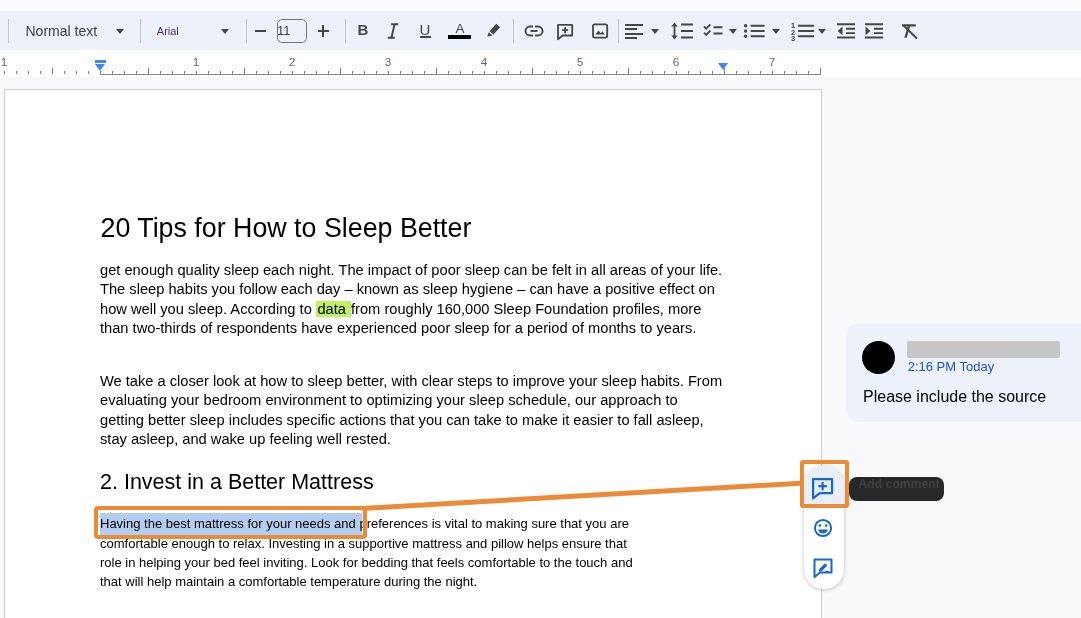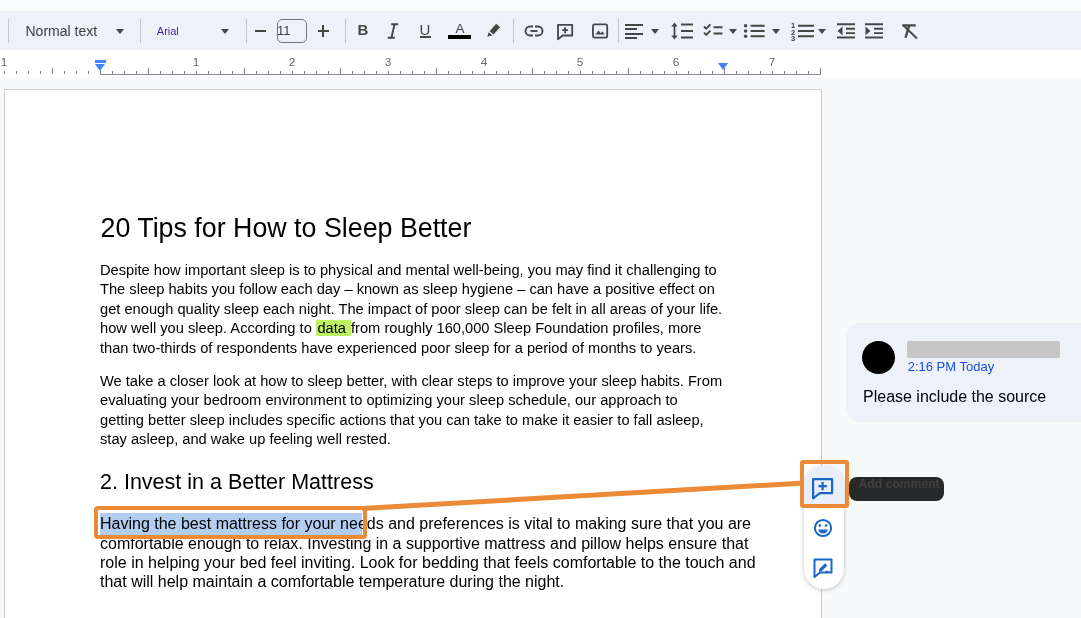--- a/index.html
+++ b/index.html
@@ -127,37 +127,36 @@
 <div class="a" style="left:94.5px;top:63.8px;width:0;height:0;border-left:5.5px solid transparent;border-right:5.5px solid transparent;border-top:7px solid #4285f4"></div>
 <div class="a" style="left:717.5px;top:62.7px;width:0;height:0;border-left:5.5px solid transparent;border-right:5.5px solid transparent;border-top:7.5px solid #4285f4"></div>
 
 <div class="a" style="left:4px;top:89px;width:818px;height:529px;background:#fff;border:1px solid #c9ccd1;border-bottom:none"></div>
 
 <div class="a" style="left:100px;top:512.8px;width:261.8px;height:22.8px;background:#b3cdf1"></div>
 
 <div class="a" style="left:100.5px;top:215.4px;font-size:26.8px;line-height:26.8px;color:#000;white-space:nowrap">20 Tips for How to Sleep Better</div>
 
 <div class="a" style="left:100px;top:261.0px;font-size:14.67px;line-height:19.37px;color:#000;white-space:nowrap">
-<div>Despite how important sleep is to physical and mental well-being, you may find it challenging to</div>
+<div>get enough quality sleep each night. The impact of poor sleep can be felt in all areas of your life.</div>
 <div>The sleep habits you follow each day – known as sleep hygiene – can have a positive effect on</div>
-<div>get enough quality sleep each night. The impact of poor sleep can be felt in all areas of your life.</div>
 <div>how well you sleep. According to <span style="background:#bef264;white-space:pre;padding:0 1px 0 1.5px">data </span>from roughly 160,000 Sleep Foundation profiles, more</div>
 <div>than two-thirds of respondents have experienced poor sleep for a period of months to years.</div>
 </div>
 
 <div class="a" style="left:100px;top:371.9px;font-size:14.67px;line-height:19.37px;color:#000;white-space:nowrap">
 <div>We take a closer look at how to sleep better, with clear steps to improve your sleep habits. From</div>
 <div>evaluating your bedroom environment to optimizing your sleep schedule, our approach to</div>
 <div>getting better sleep includes specific actions that you can take to make it easier to fall asleep,</div>
 <div>stay asleep, and wake up feeling well rested.</div>
 </div>
 
 <div class="a" style="left:100px;top:471.9px;font-size:21.5px;line-height:21.5px;color:#000;white-space:nowrap">2. Invest in a Better Mattress</div>
 
-<div class="a" style="left:100px;top:514.2px;font-size:16px;line-height:19.37px;color:#000;white-space:nowrap">
+<div class="a" style="left:100px;top:514.2px;font-size:13px;line-height:19.37px;color:#000;white-space:nowrap">
 <div>Having the best mattress for your needs and preferences is vital to making sure that you are</div>
 <div>comfortable enough to relax. Investing in a supportive mattress and pillow helps ensure that</div>
 <div>role in helping your bed feel inviting. Look for bedding that feels comfortable to the touch and</div>
 <div>that will help maintain a comfortable temperature during the night.</div>
 </div>
 
 <div class="a" style="left:845.5px;top:323px;width:250px;height:99.3px;background:#edf1fa;border-radius:14px"></div>
 <div class="a" style="left:862px;top:340.5px;width:33px;height:33px;border-radius:50%;background:#000"></div>
 <div class="a" style="left:907px;top:341px;width:153px;height:17.3px;background:#c6c6c7;border-radius:2px"></div>
 <div class="a" style="left:907.7px;top:360.3px;font-size:13px;line-height:13px;color:#1d4ed8">2:16 PM Today</div>

